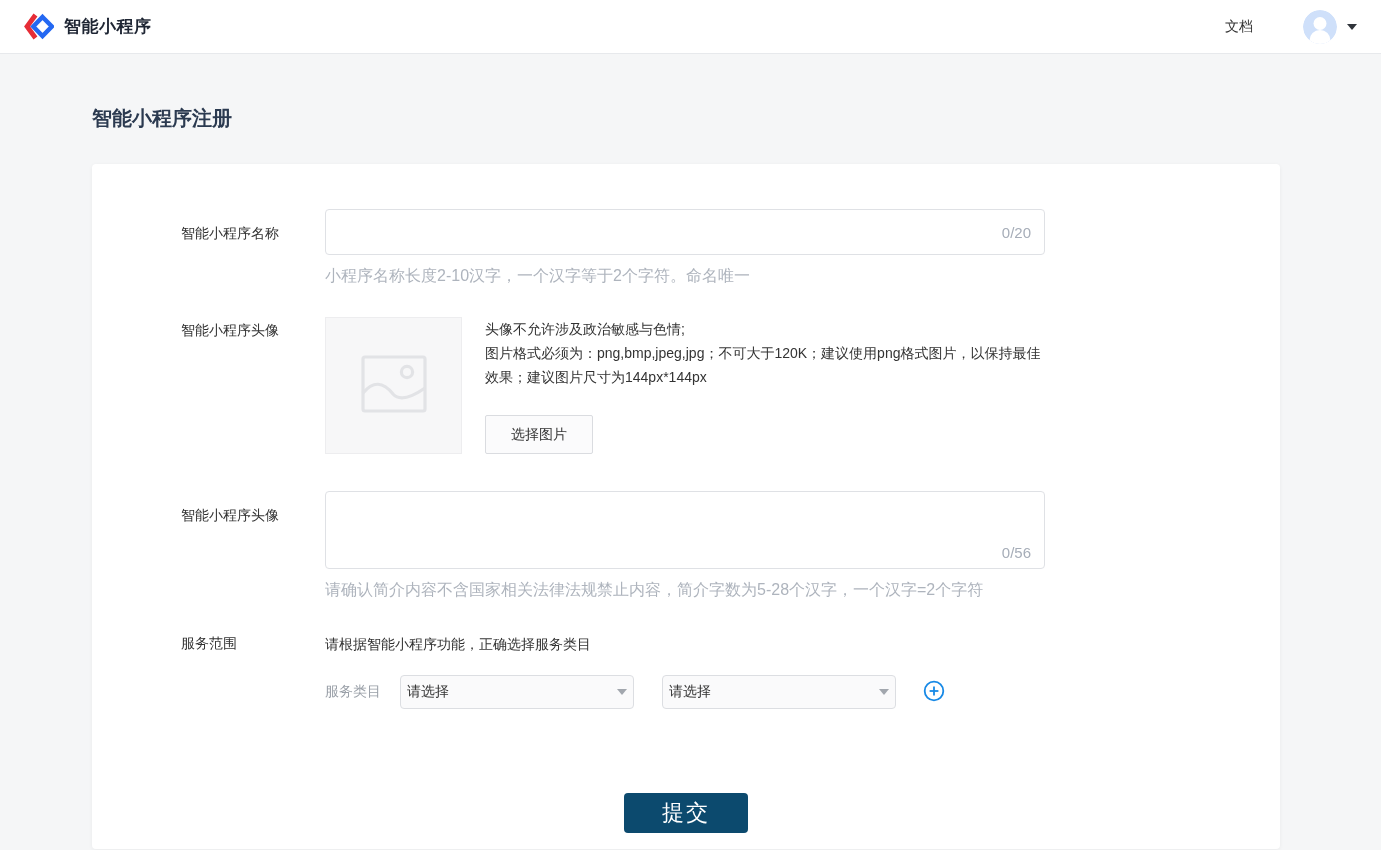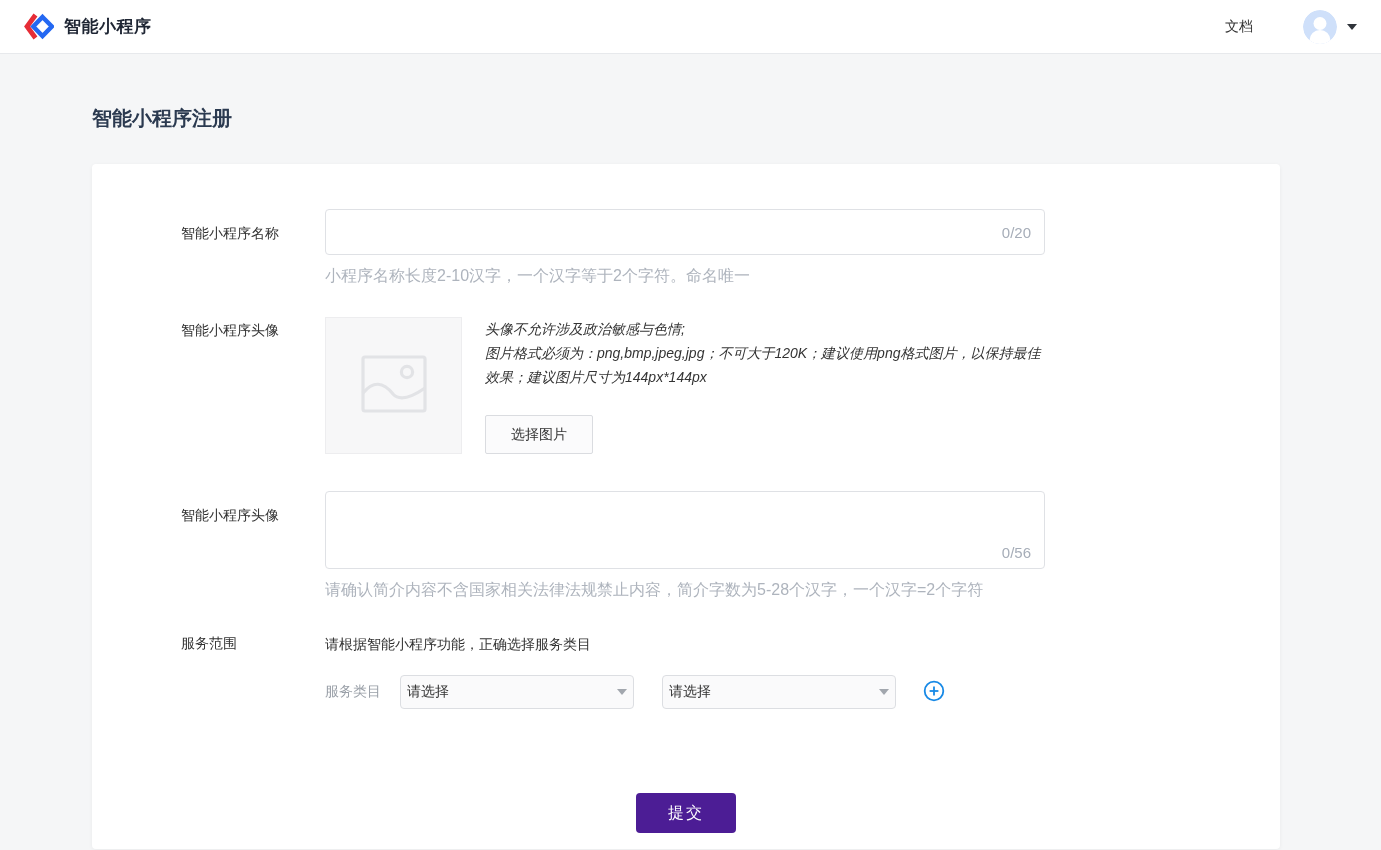--- a/index.html
+++ b/index.html
@@ -118,21 +118,21 @@
   .avatar-box {
     width: 137px; height: 137px;
     background: #f7f7f8;
     border: 1px solid #ededef;
     display: flex;
     align-items: center;
     justify-content: center;
     cursor: pointer;
   }
   .avatar-side { margin-left: 23px; width: 560px; }
-  .avatar-desc { font-size: 14px; color: #333; line-height: 24px; font-style: italic; }
+  .avatar-desc { font-size: 14px; color: #333; line-height: 24px; }
   .choose-btn {
     margin-top: 26px;
     height: 39px;
     padding: 0 25px;
     background: #fbfbfc;
     border: 1px solid #dadce0;
     border-radius: 2px;
     font-size: 14px;
     font-family: inherit;
     color: #333;
@@ -189,26 +189,26 @@
     cursor: pointer;
     display: flex;
     align-items: center;
     justify-content: center;
   }
 
   
   .submit-wrap { margin-top: 84px; width: 1099px; margin-left: -89px; padding-left: 89px;
     display: flex; justify-content: center; }
   .submit-btn {
-    width: 100px; height: 40px;
-    background: #4c1d95;
+    width: 124px; height: 40px;
+    background: #0c4a6e;
     border: none;
     border-radius: 4px;
     color: #fff;
-    font-size: 16px;
+    font-size: 22px;
     font-family: inherit;
     cursor: pointer;
     letter-spacing: 2px;
   }
 </style>
 </head>
 <body>
 
 <div class="header">
   <div class="brand">

